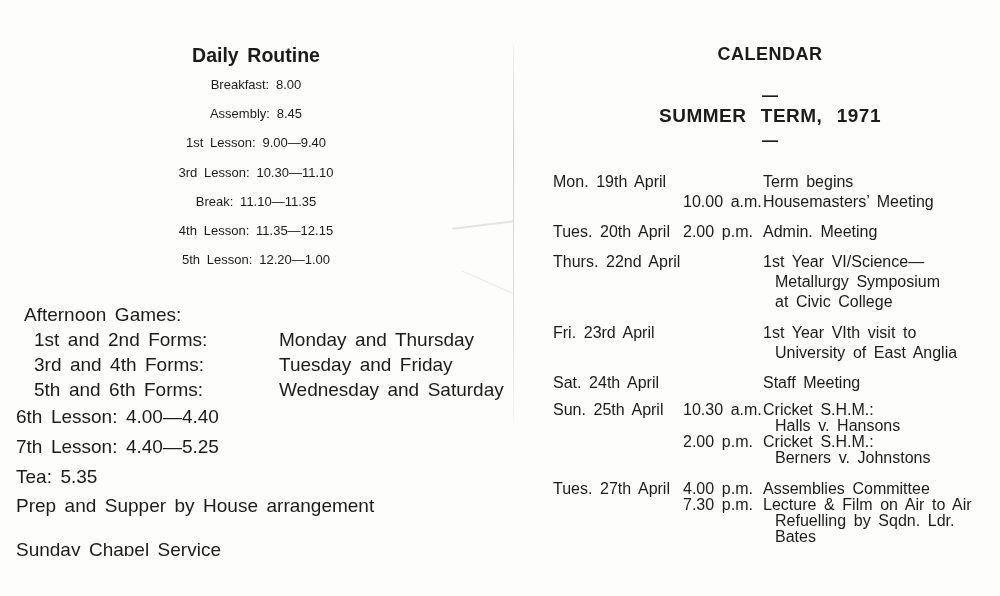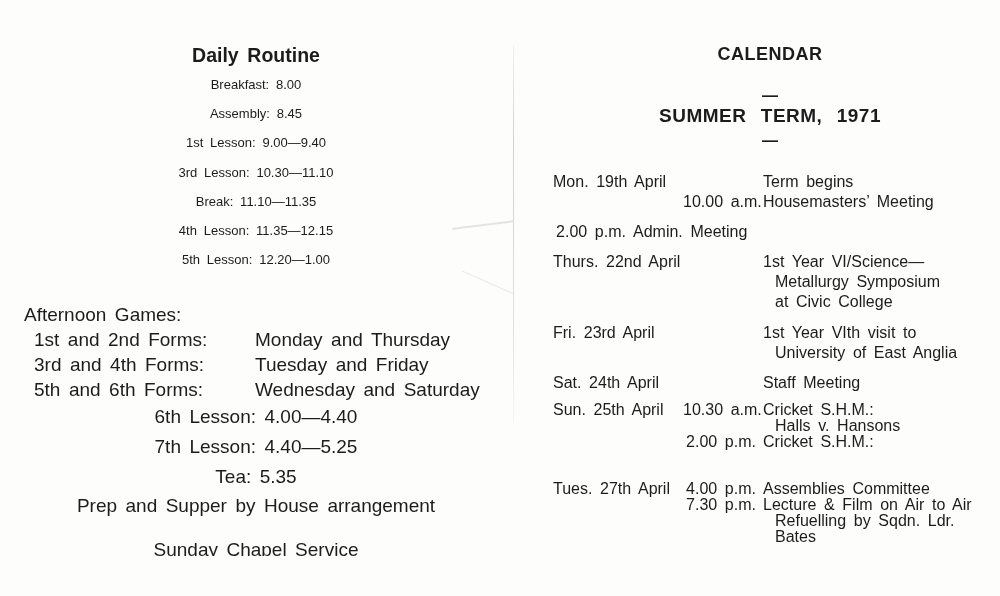--- a/index.html
+++ b/index.html
@@ -16,24 +16,24 @@
   .left-page  { position: absolute; left: 0; top: 0; width: 513px; height: 596px; }
   .lp-title {
     position: absolute; top: 44px; left: 0; width: 512px;
     text-align: center; font-weight: bold; font-size: 19.5px;
   }
   .lp-schedule { position: absolute; top: 70px; left: 0; width: 512px; text-align: center; font-size: 13px; }
   .lp-schedule .sched-line { height: 29.2px; line-height: 29.2px; }
 
   .lp-games { position: absolute; top: 302px; left: 0; width: 512px; font-size: 19px; }
   .lp-games .games-heading { padding-left: 24px; height: 25px; line-height: 25px; }
-  .games-row { display: flex; padding-left: 34px; height: 25px; line-height: 25px; }
+  .games-row { display: flex; padding-left: 34px; height: 25px; line-height: 25px; gap: 24px; }
   .games-row .forms-cell { width: 221px; flex: none; }
 
-  .lp-evening { position: absolute; top: 402px; left: 0; width: 512px; text-align: center; font-size: 19px; }
+  .lp-evening { position: absolute; top: 402px; left: 16px; width: 512px; text-align: left; font-size: 19px; }
   .lp-evening .ev-line { height: 29.8px; line-height: 29.8px; }
   .lp-evening .ev-line.clipped {
     height: 16px; line-height: 19px; overflow: hidden; margin-top: 19px;
   }
 
   
   .fold-line {
     position: absolute; left: 513px; top: 45px; width: 1px; height: 378px;
     background: linear-gradient(#f2f2f2, #cfcfcf 25%, #dedede 70%, #f6f6f6);
   }
@@ -56,21 +56,21 @@
   .rp-subtitle {
     position: absolute; top: 105px; left: 0; width: 100%;
     text-align: center; font-weight: bold; font-size: 19px;
     letter-spacing: .5px; word-spacing: .45em;
   }
 
   .cal-entry { position: absolute; left: 553px; width: 470px; font-size: 16px; }
   .cal-line { display: flex; line-height: 20px; white-space: nowrap; }
   .cal-entry.tight .cal-line { line-height: 16px; }
   .c-date { width: 130px; flex: none; }
-  .c-time { width: 76px; flex: none; text-align: center; }
+  .c-time { width: 76px; flex: none; text-align: left; }
   .c-text { margin-left: 4px; }
   .c-text.indent { margin-left: 16px; }
 </style>
 </head>
 <body>
 
 <div class="left-page">
 
   <div class="lp-title">Daily Routine</div>
 
@@ -130,20 +130,21 @@
   </div>
   <div class="cal-line">
     <span class="c-date"></span>
     <span class="c-time">10.00 a.m.</span>
     <span class="c-text">Housemasters’ Meeting</span>
   </div>
 </div>
 
 <div class="cal-entry" style="top:222px">
   <div class="cal-line">
+    <span class="c-date">Tues. 20th April</span>
     <span class="c-time">2.00 p.m.</span>
     <span class="c-text">Admin. Meeting</span>
   </div>
 </div>
 
 <div class="cal-entry" style="top:252px">
   <div class="cal-line">
     <span class="c-date">Thurs. 22nd April</span>
     <span class="c-time"></span>
     <span class="c-text">1st Year VI/Science—</span>
@@ -193,20 +194,21 @@
     <span class="c-text indent">Halls v. Hansons</span>
   </div>
   <div class="cal-line">
     <span class="c-date"></span>
     <span class="c-time">2.00 p.m.</span>
     <span class="c-text">Cricket S.H.M.:</span>
   </div>
   <div class="cal-line">
     <span class="c-date"></span>
     <span class="c-time"></span>
+    <span class="c-text indent">Berners v. Johnstons</span>
   </div>
 </div>
 
 <div class="cal-entry tight" style="top:481px">
   <div class="cal-line">
     <span class="c-date">Tues. 27th April</span>
     <span class="c-time">4.00 p.m.</span>
     <span class="c-text">Assemblies Committee</span>
   </div>
   <div class="cal-line">

